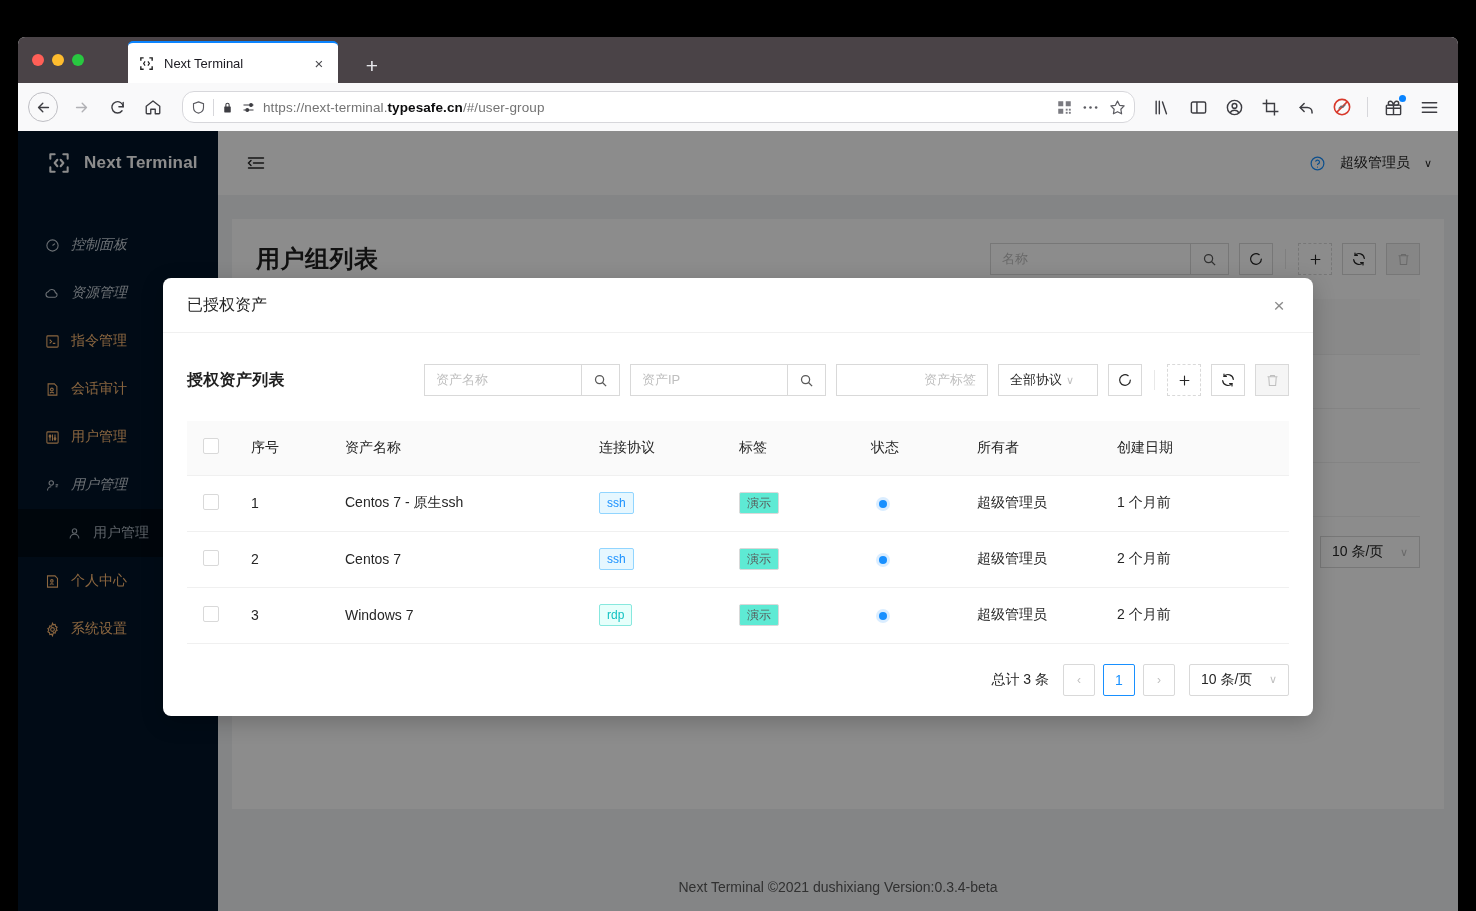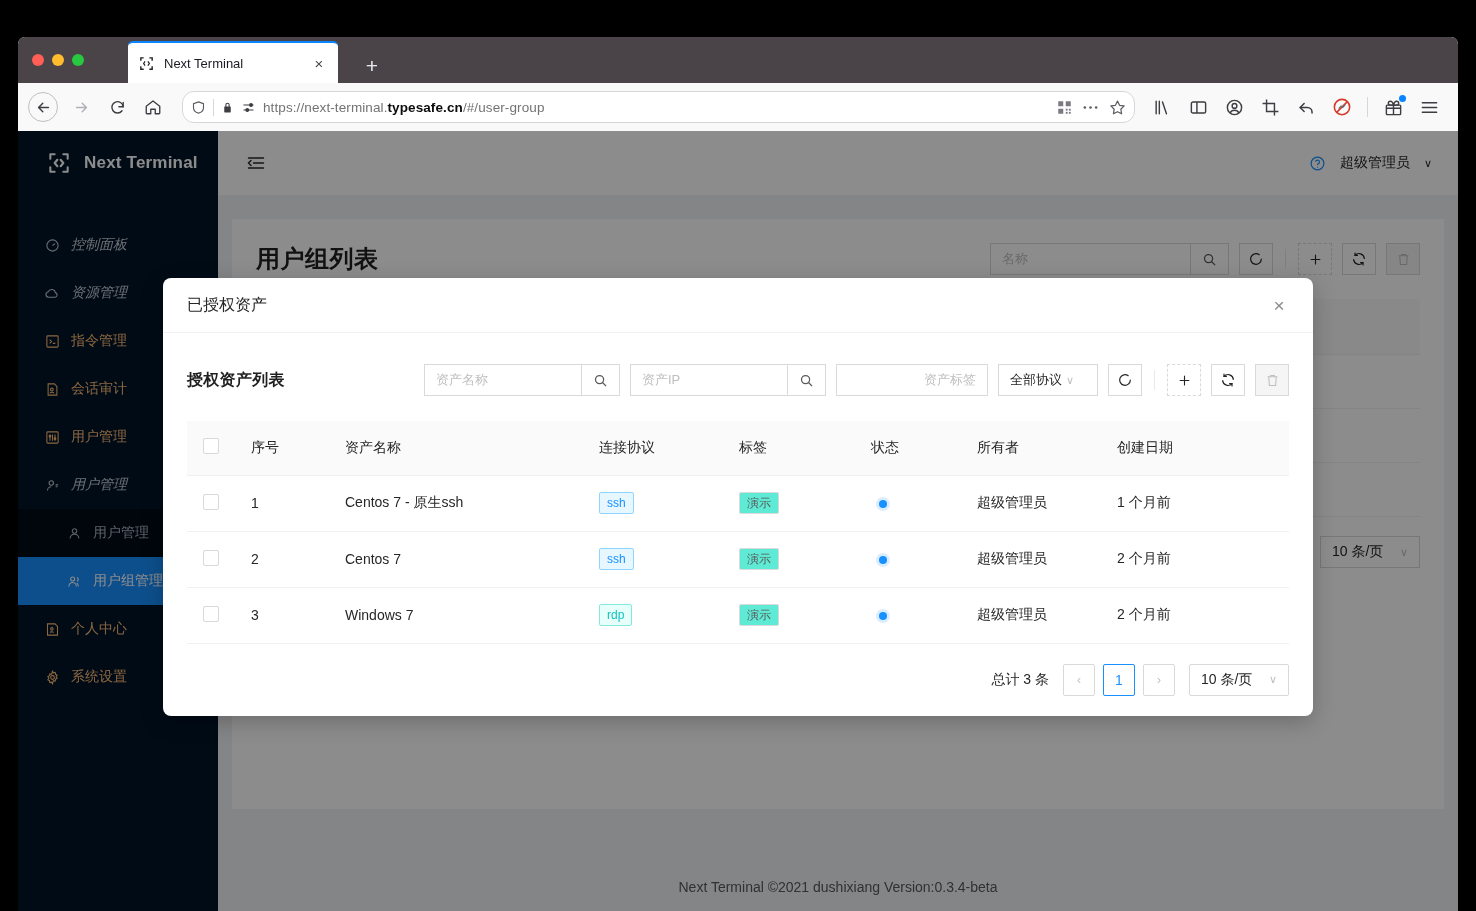--- a/index.html
+++ b/index.html
@@ -588,30 +588,20 @@
             <span>用户管理</span>
           </div>
           <div class="menu-item sub">
             <span class="mi-icon">
                 <svg width="15" height="15" viewBox="0 0 24 24" fill="none" stroke="currentColor" stroke-width="1.7">
                   <circle cx="12" cy="8" r="3.5"></circle>
                   <path d="M5 20c0-3.9 3.1-7 7-7s7 3.1 7 7"></path>
                 </svg>
               </span>
             <span>用户管理</span>
-          </div>
-          <div class="menu-item sub active">
-            <span class="mi-icon">
-                <svg width="15" height="15" viewBox="0 0 24 24" fill="none" stroke="currentColor" stroke-width="1.7">
-                  <circle cx="9" cy="8" r="3.2"></circle>
-                  <path d="M3 20c0-3.6 2.7-6.5 6-6.5S15 16.4 15 20"></path>
-                  <path d="M16 5.5a3.2 3.2 0 0 1 0 6M18 20c0-2.6-.9-4.7-2.3-5.9"></path>
-                </svg>
-              </span>
-            <span>用户组管理</span>
           </div>
           <div class="menu-item">
             <span class="mi-icon">
                 <svg width="15" height="15" viewBox="0 0 24 24" fill="none" stroke="currentColor" stroke-width="1.7">
                   <path d="M4 3h12l4 4v14H4z"></path>
                   <circle cx="11" cy="11" r="2"></circle>
                   <path d="M8 17c.6-1.8 5-1.8 5.6 0"></path>
                 </svg>
               </span>
             <span>个人中心</span>

